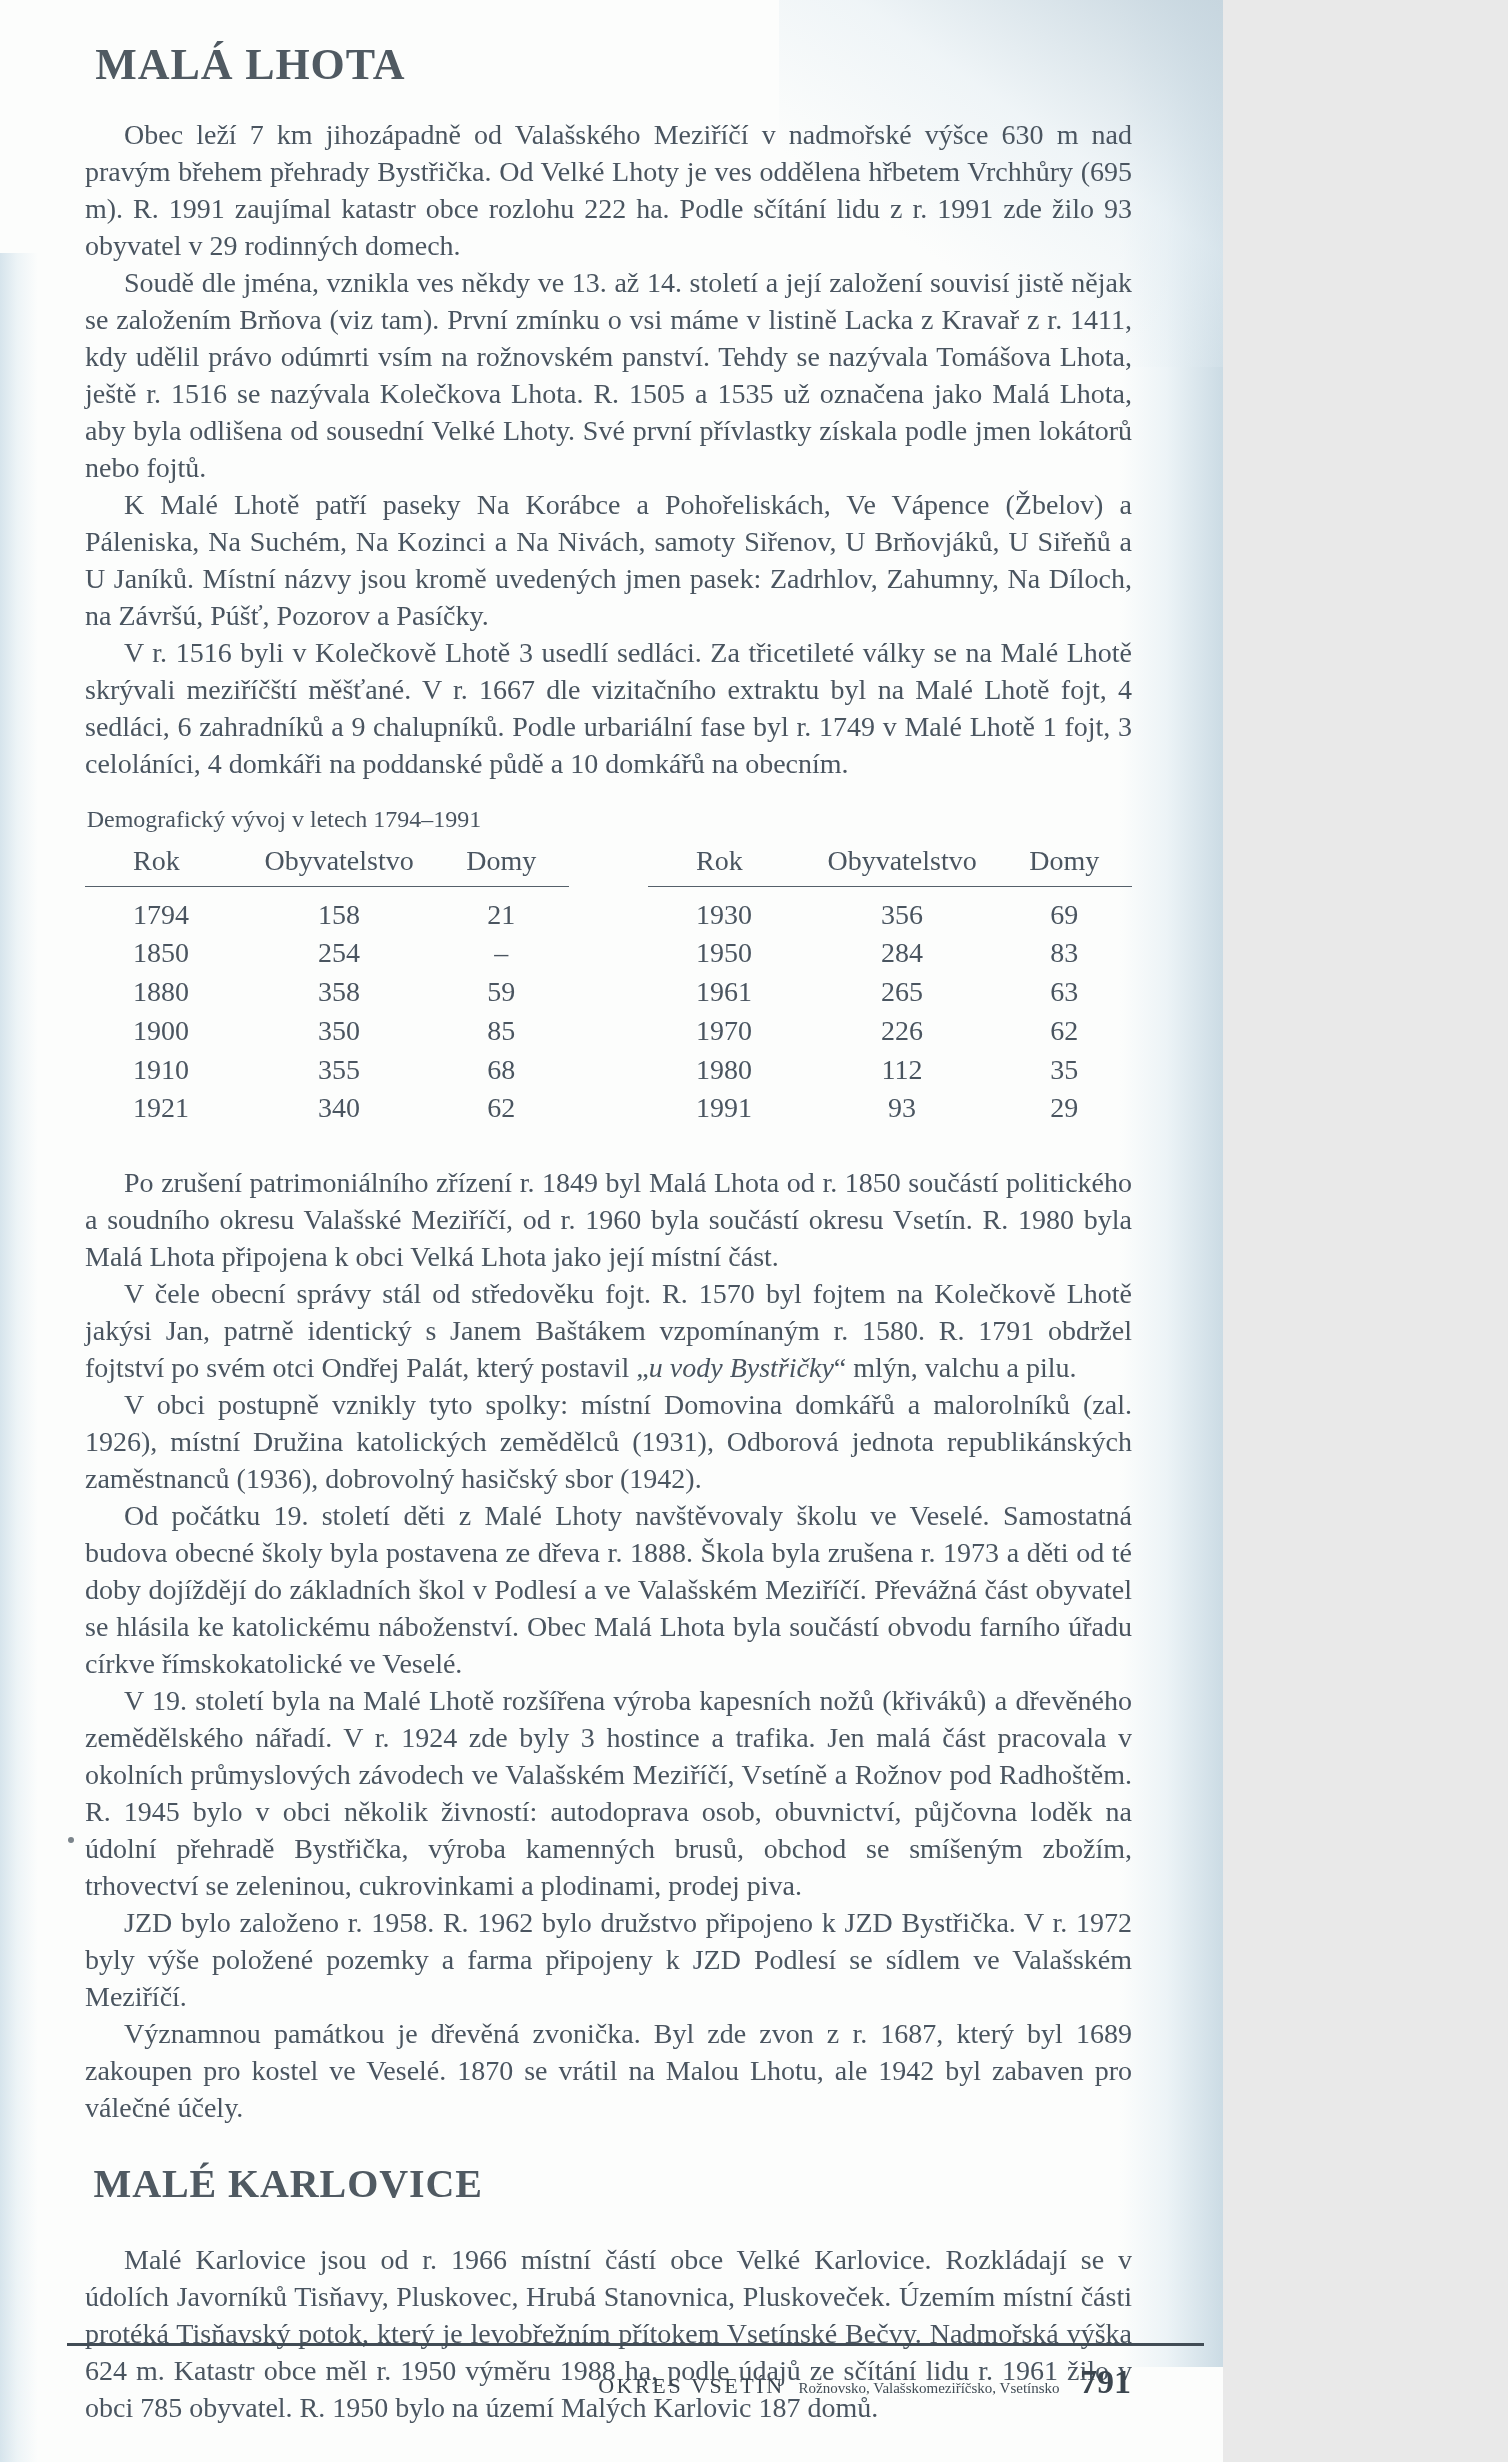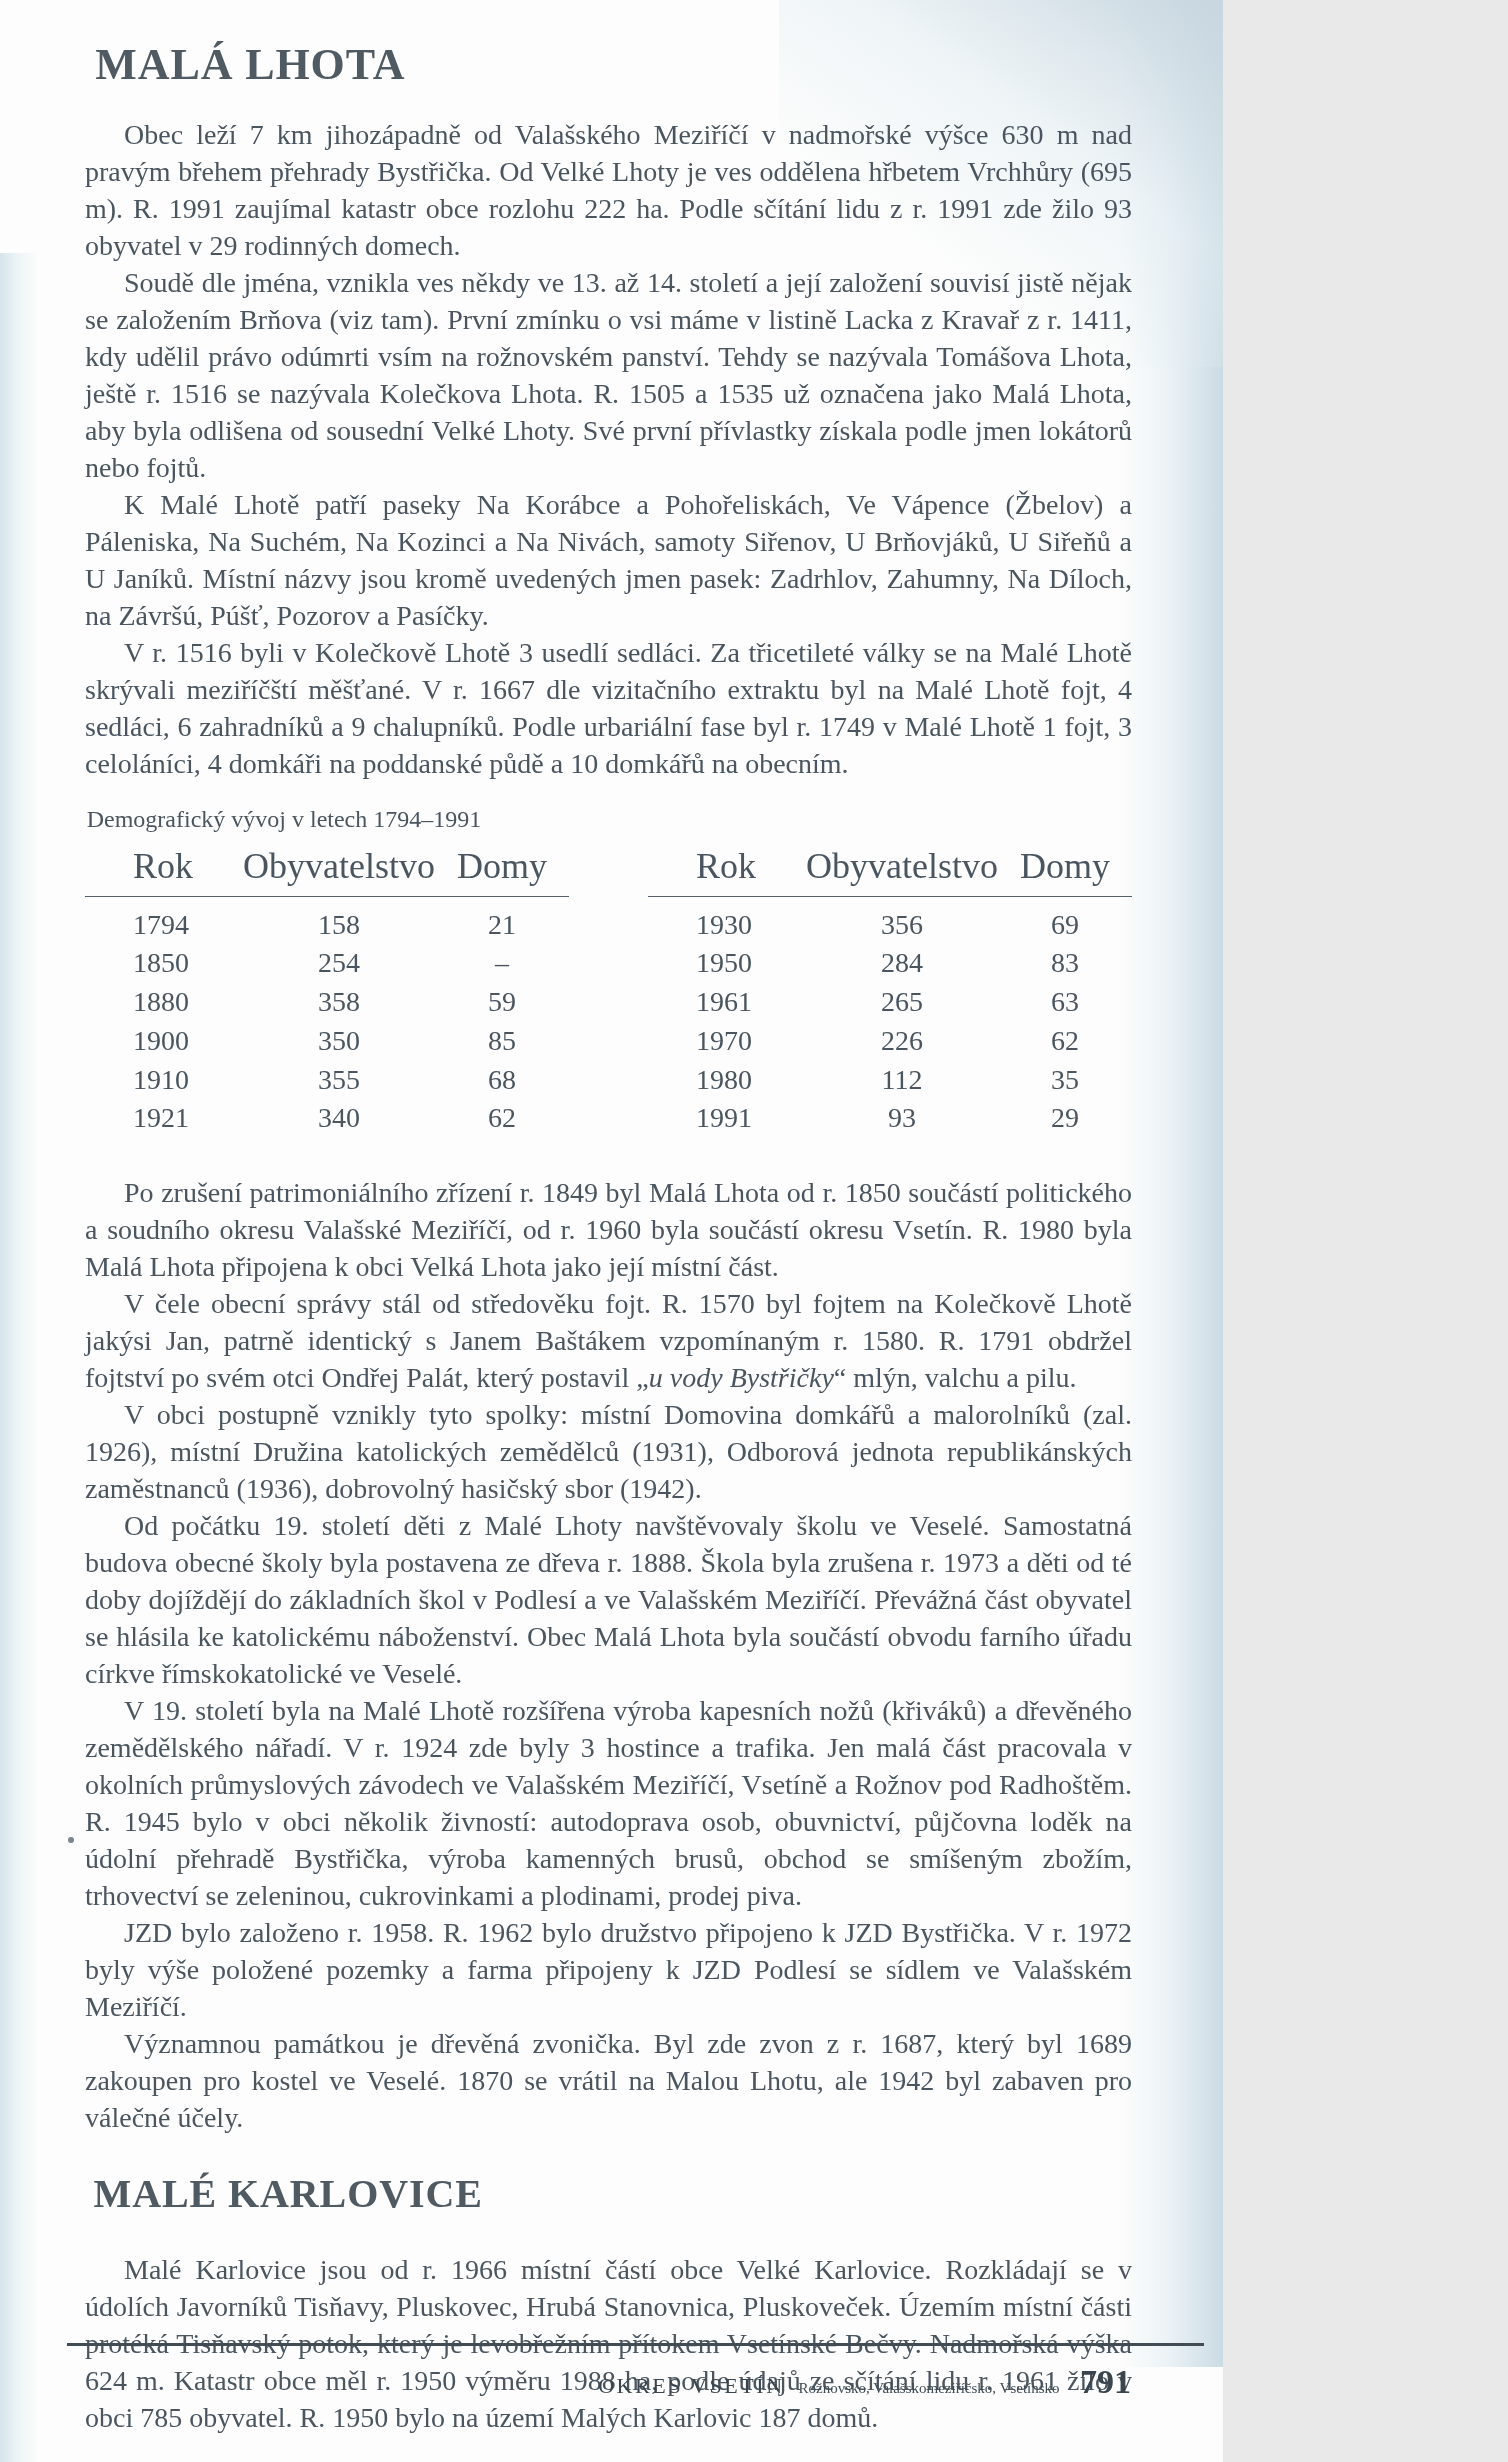--- a/index.html
+++ b/index.html
@@ -41,21 +41,21 @@
     font-size:28px; line-height:37px; text-align:justify;
     text-indent:39px; margin:0;
   }
   .quote-italic { font-style:italic; }
 
   .demo-section { margin-top:24px; margin-bottom:36px; }
   .demo-caption { font-size:24px; margin:0 0 12px 1.7px; }
   .tables-row { display:flex; gap:79px; align-items:flex-start; }
   table.demo-table { border-collapse:collapse; flex:1; font-size:28px; color:#4a5560; }
   table.demo-table th {
-    font-weight:normal; font-size:36px; text-align:center;
+    font-weight:normal; font-size:28px; text-align:center;
     border-bottom:1.7px solid #55606a; padding:0 0 8.5px;font-family:Liberation Serif, serif;
   }
   table.demo-table th.col-year { text-align:left; padding-left:48px; }
   table.demo-table td { padding:3.4px 0 3.4px; text-align:center;margin-top:20px; }
   table.demo-table tr.first-row td { padding-top:12px; }
   table.demo-table td.year { text-align:left; padding-left:48px; }
   table.demo-table col.c-year { width:33%; }
   table.demo-table col.c-pop  { width:39%; }
   table.demo-table col.c-home { width:28%; }
 

